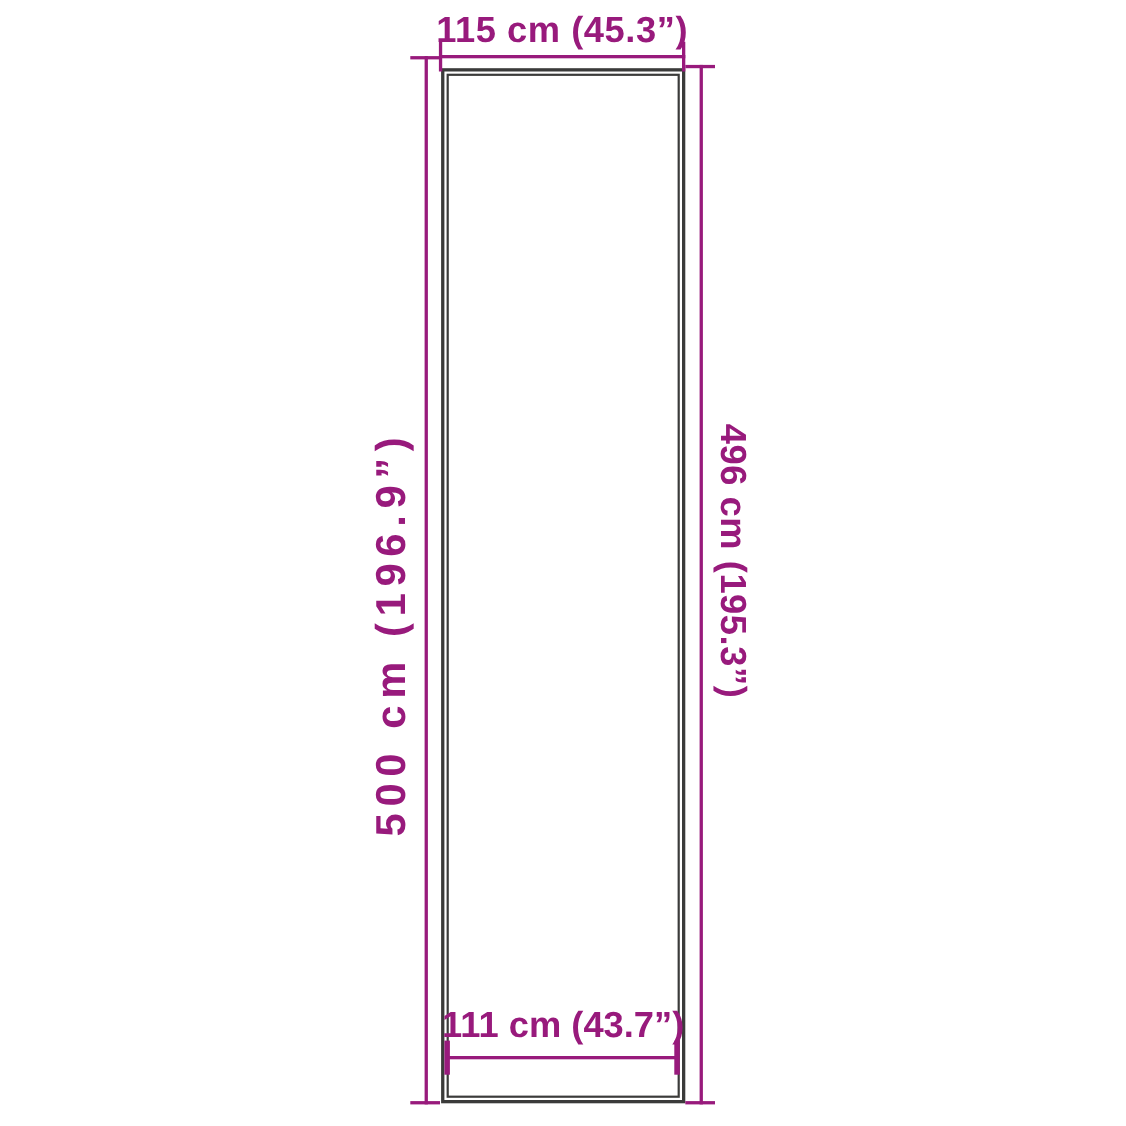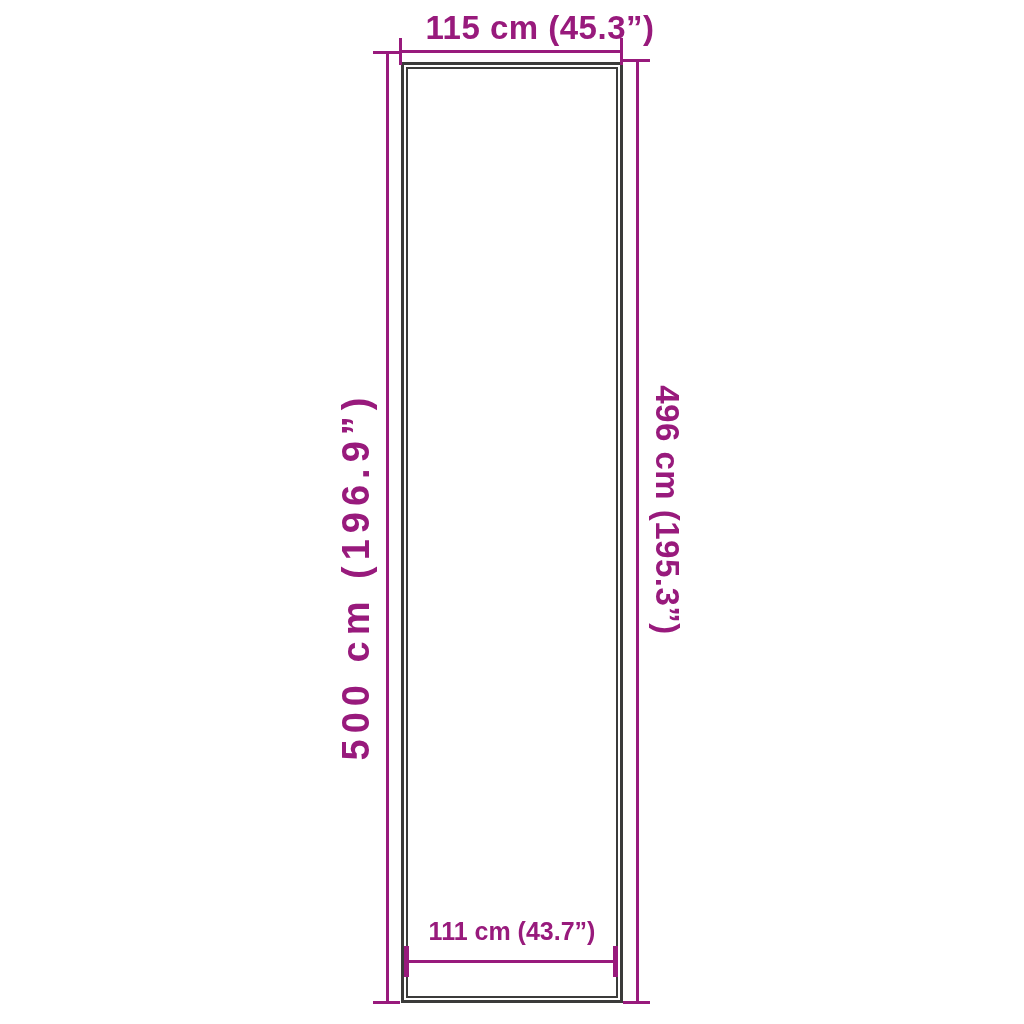--- a/index.html
+++ b/index.html
@@ -55,27 +55,27 @@
   
   .dim-label {
     position: absolute;
     color: var(--dim, #981a7c);
     font-weight: 700;
     white-space: nowrap;
     transform: translate(-50%, -50%);
     line-height: 1;
   }
   .label-top {
-    left: 540px; top: 27px;
+    left: 511px; top: 27px;
     font-size: 33px;
     letter-spacing: 0.5px;
   }
   .label-bottom {
     left: 512px; top: 931px;
-    font-size: 25px;
+    font-size: 33px;
     letter-spacing: 0px;
   }
   .label-left {
     left: 356px; top: 576px;
     font-size: 38px;
     letter-spacing: 6px;
     transform: translate(-50%, -50%) rotate(-90deg);
   }
   .label-right {
     left: 667px; top: 510px;

